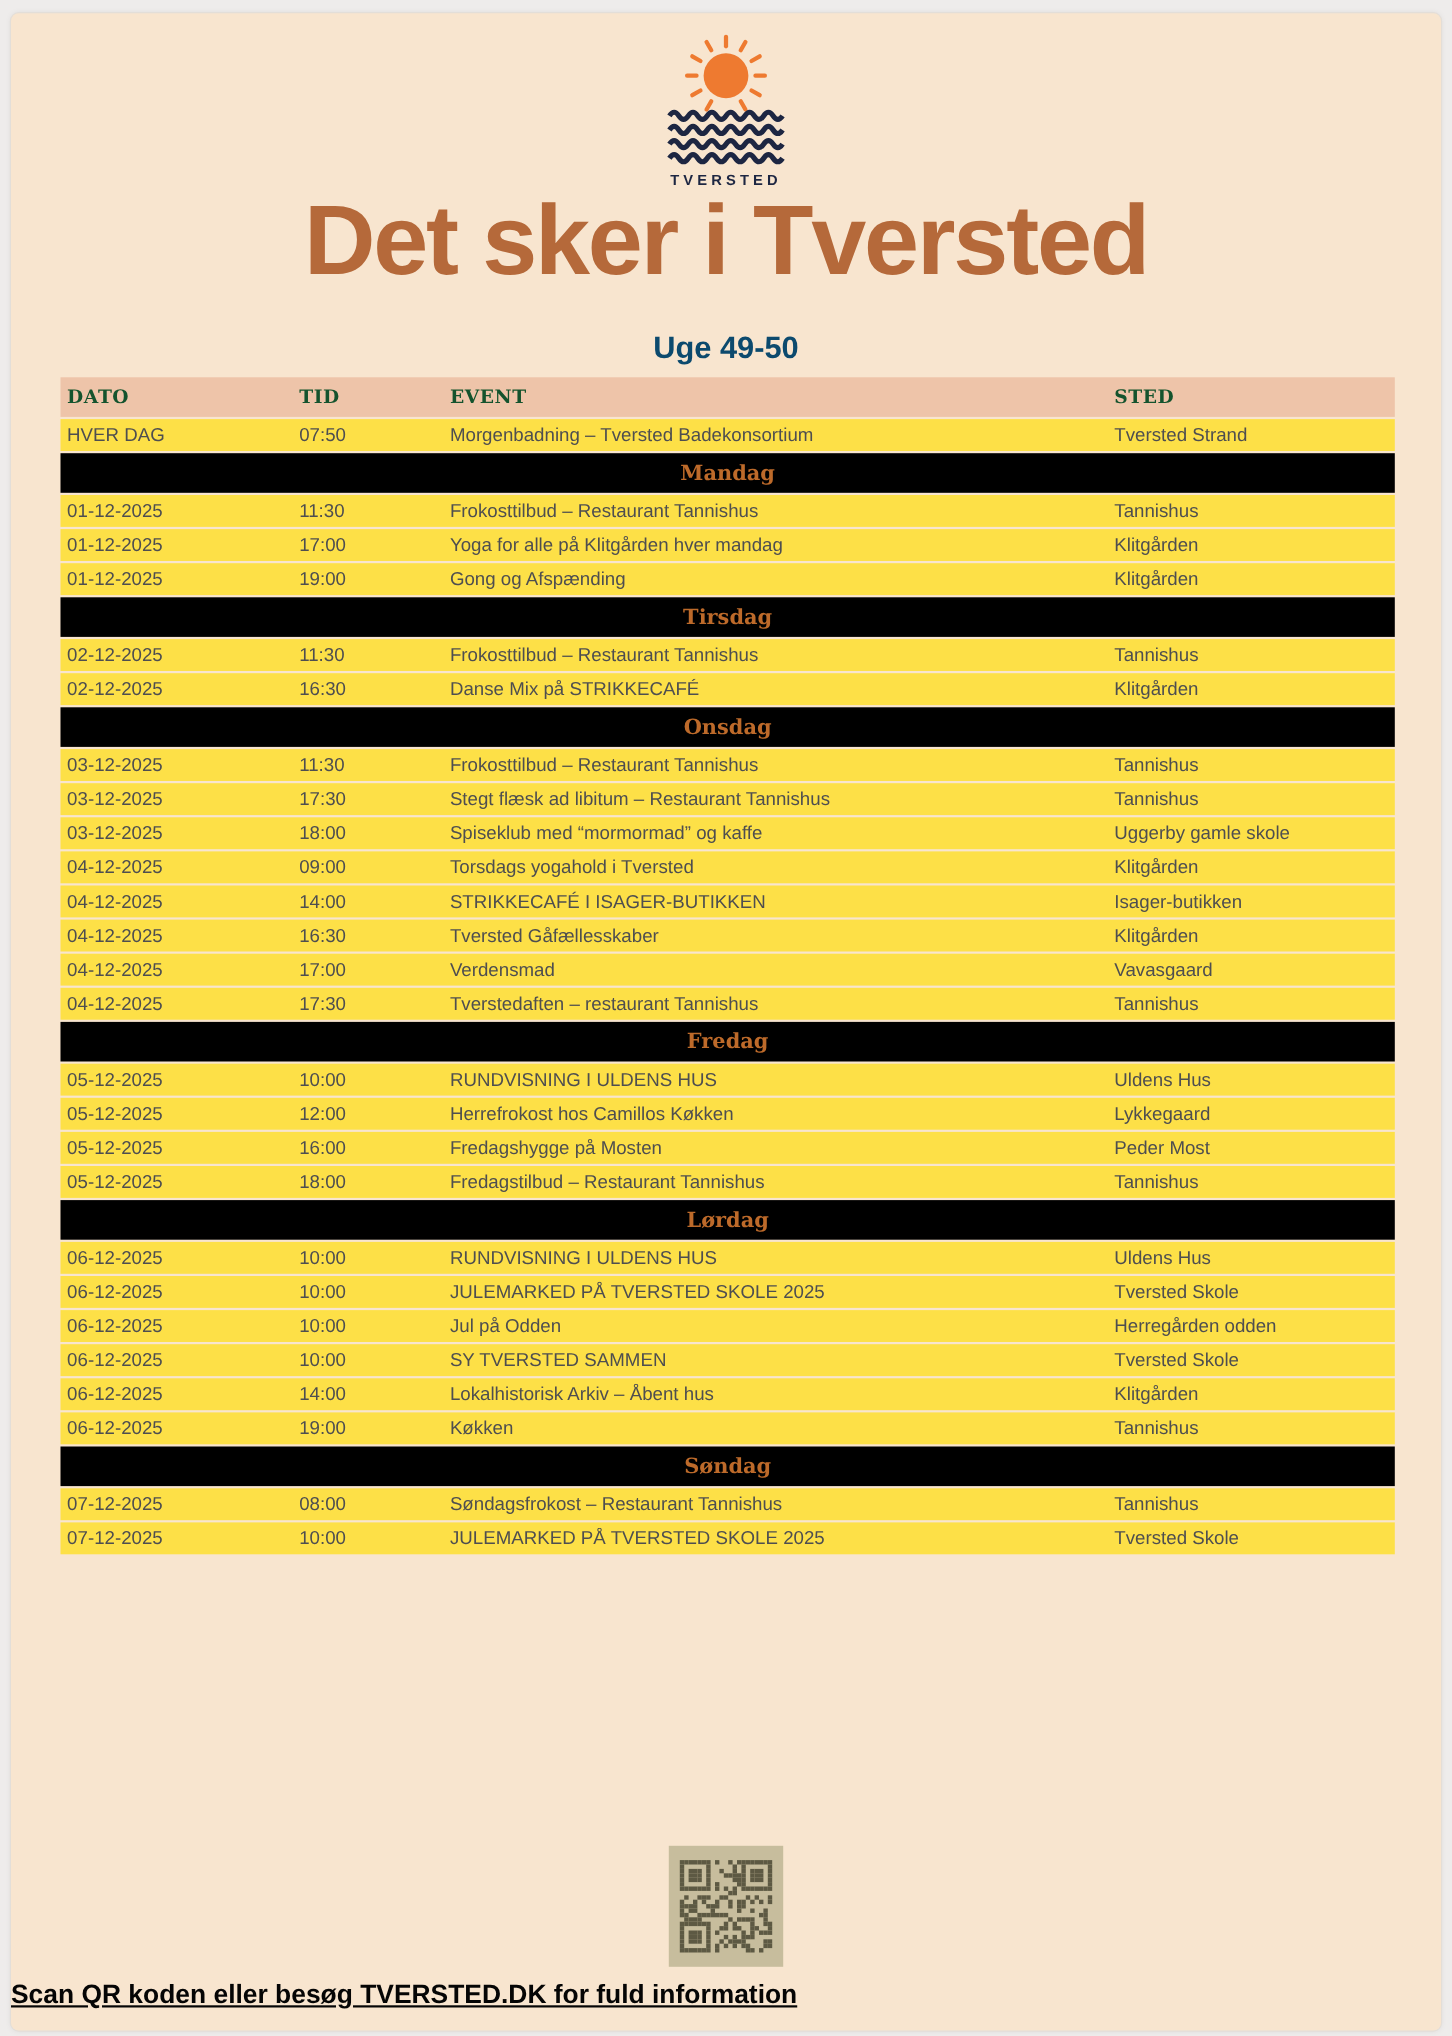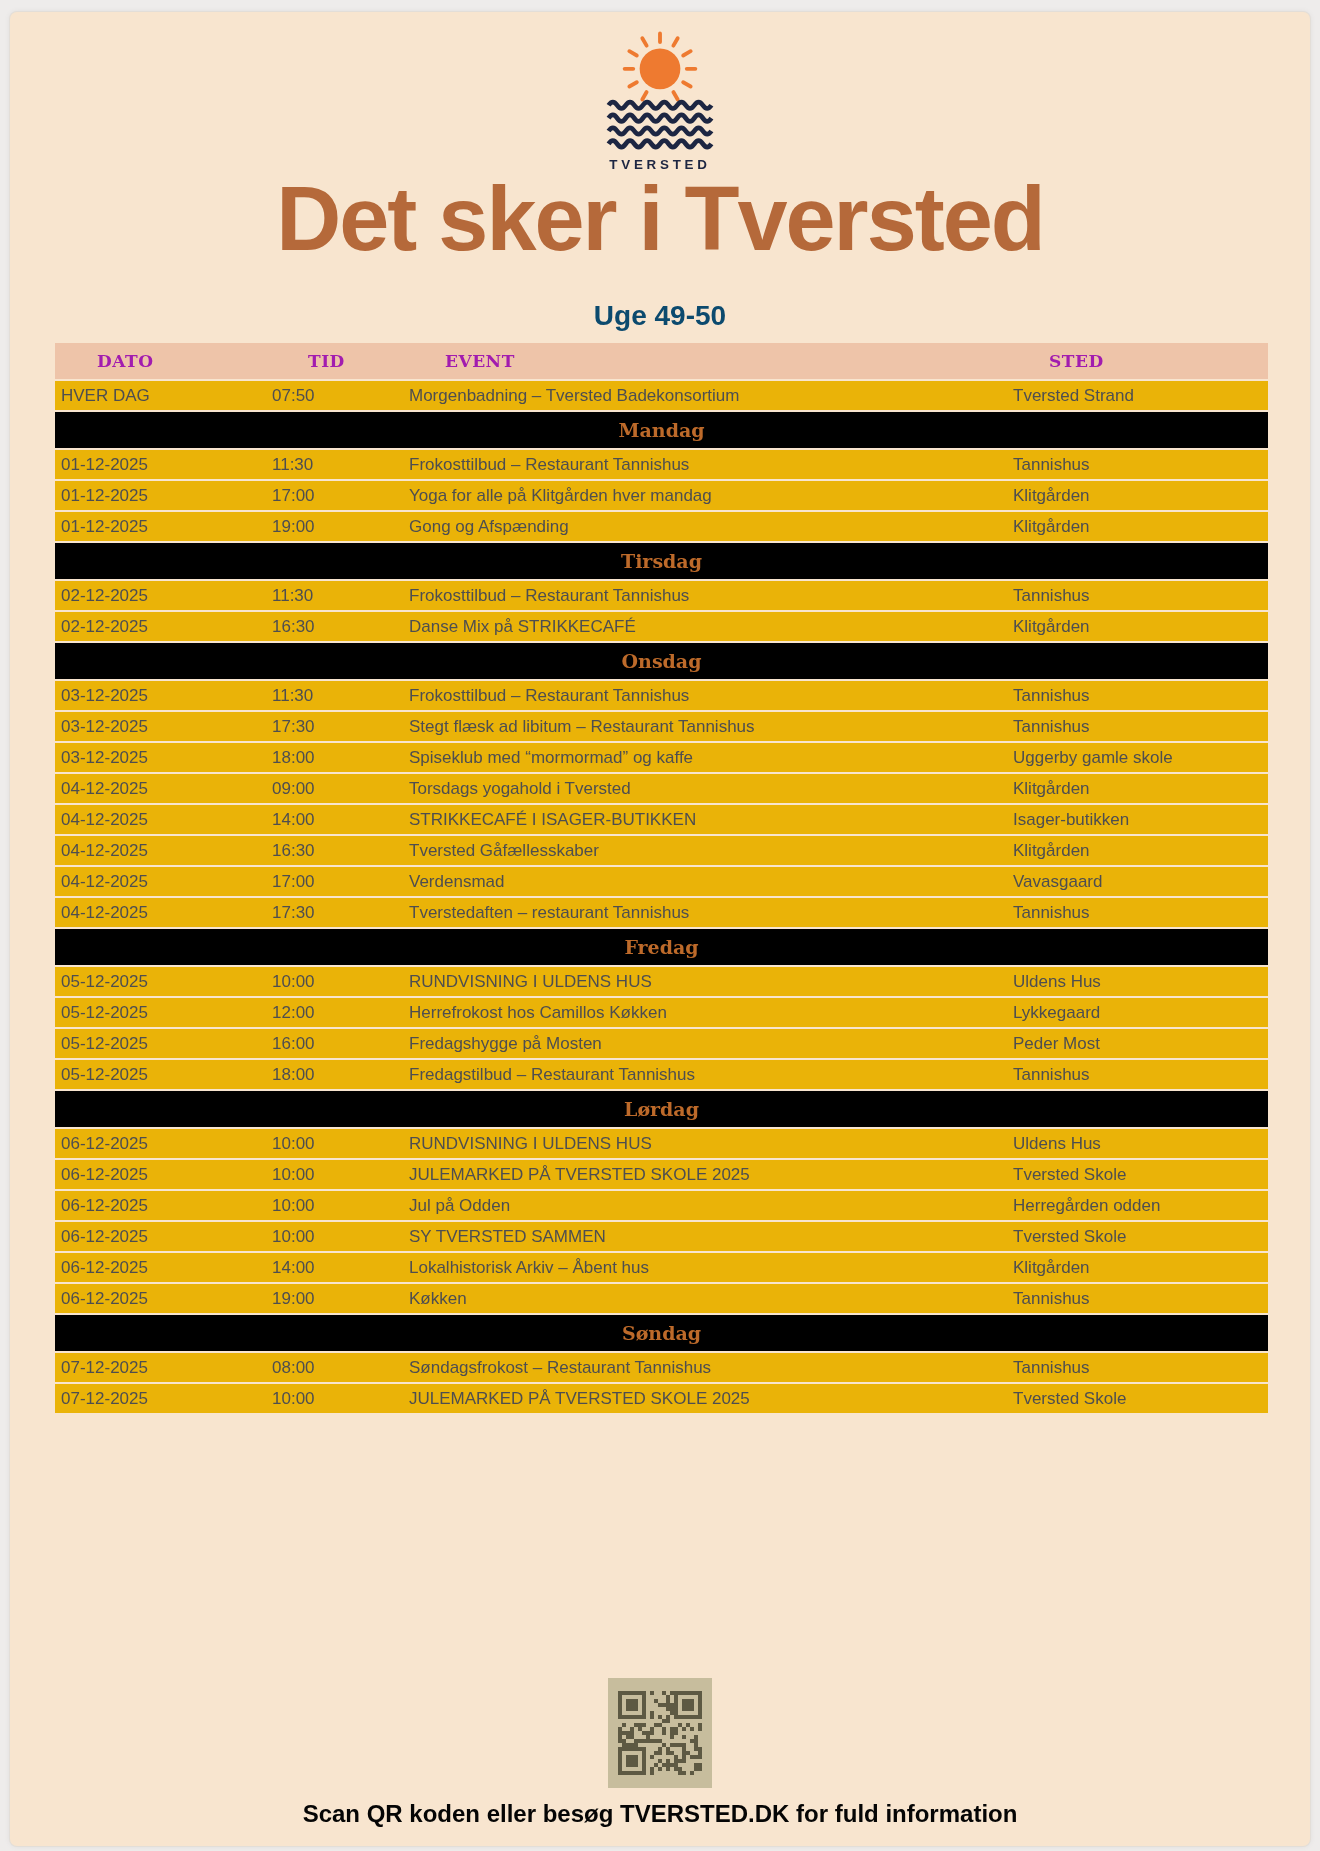--- a/index.html
+++ b/index.html
@@ -38,43 +38,44 @@
     position:absolute;left:45px;top:331px;width:1213px;
     display:flex;flex-direction:column;gap:2px;
   }
   .t-head,.t-row{
     display:grid;grid-template-columns:211px 137px 604px 1fr;
     align-items:center;
   }
   .t-head{
     height:36px;background:#eec4a9;
     font-family:"DejaVu Serif","Liberation Serif",serif;
-    font-weight:bold;font-size:17px;color:#a21caf;letter-spacing:.5px;padding-left:36px;
+    font-weight:bold;font-size:17px;color:#14532d;letter-spacing:.5px;
   }
   .t-head > span, .t-row > span{padding-left:6px;overflow:hidden;white-space:nowrap;}
   .t-band{
     height:36px;background:#000000;
     display:flex;align-items:center;justify-content:center;
     font-family:"DejaVu Serif","Liberation Serif",serif;
     font-weight:bold;font-size:19px;color:#bd6a2a;
   }
   .t-row{
-    height:29px;background:#eab308;
+    height:29px;background:#fde047;
     font-size:17px;color:#4e4e50;
   }
   
   .qr-card{
     position:absolute;top:1666px;left:50%;transform:translateX(-50%);
     width:104px;height:110px;background:#c7bd9d;
     display:flex;align-items:center;justify-content:center;
   }
   .footer-text{
     position:absolute;top:1788px;left:0;width:100%;
-    text-align:center;font-size:24px;font-weight:bold;color:#050505;
+    text-align:left;font-size:24px;font-weight:bold;color:#050505;
     letter-spacing:0px;
+    text-decoration:underline;
   }
 </style>
 </head>
 <body>
 
 <div class="poster">
 
   <svg class="logo" viewBox="0 0 120 140" xmlns="http://www.w3.org/2000/svg" aria-hidden="true">
     <g stroke="#ee7a30" stroke-width="3.6" stroke-linecap="round">
       <line x1="85" y1="40" x2="93" y2="40"></line>

